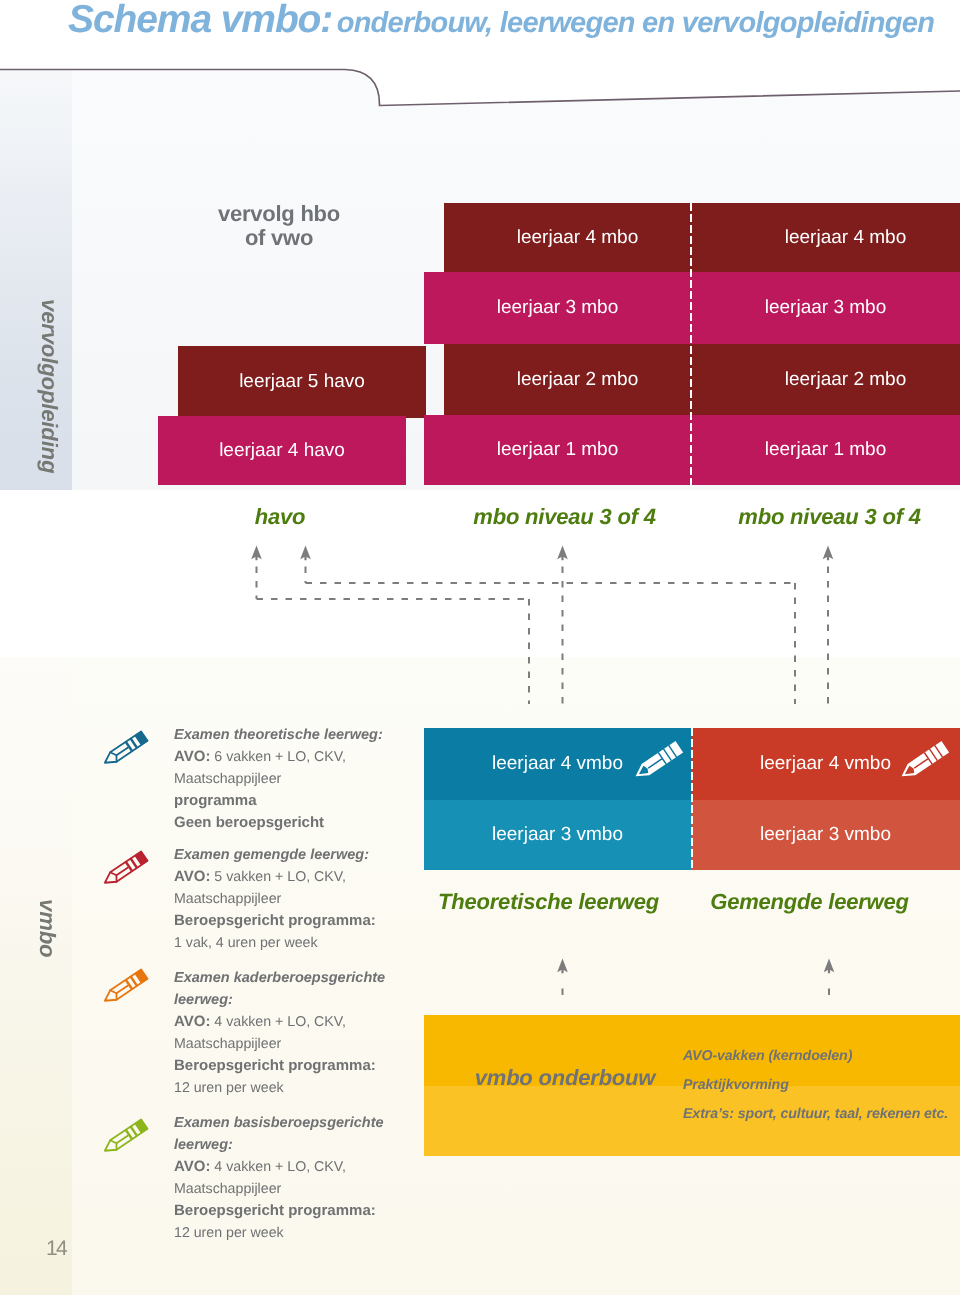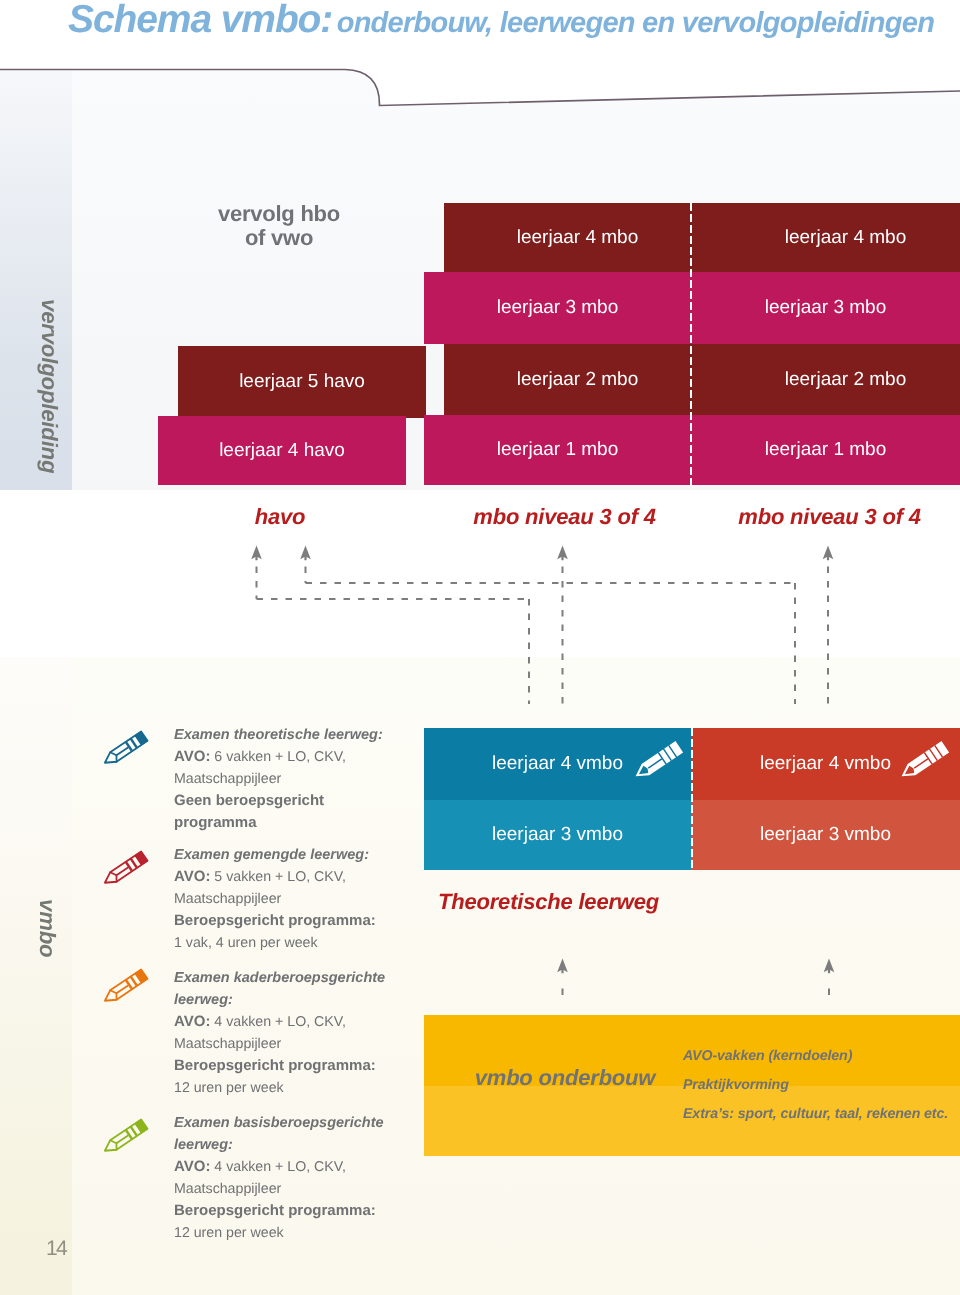--- a/index.html
+++ b/index.html
@@ -23,21 +23,21 @@
      clip-path:path("M0 0 L345 0 C368 0.7 379.5 11.7 379.5 35.2 L379.5 36.2 L960 22 L960 421 L0 421 Z");}
   #panel-bot{left:72px;top:657px;width:888px;height:638px;
      background:linear-gradient(180deg,#fdfdf8 0%,#fcfaf1 45%,#fbf8ee 100%);}
   .bandlabel{position:absolute;color:#757873;font-style:italic;font-weight:bold;white-space:nowrap;
      transform:rotate(90deg);transform-origin:0 0;}
 
   
   .blk{color:#ffffff;display:flex;align-items:center;justify-content:center;font-size:19px;}
   .c-d{background:#7f1d1d;margin-left:20px;}
   .c-l{background:#be185d;}
-  .lbl{color:#b91c1c;font-style:italic;font-weight:bold;font-size:22px;white-space:nowrap;
+  .lbl{color:#4d7c0f;font-style:italic;font-weight:bold;font-size:22px;white-space:nowrap;
        text-align:center;letter-spacing:-0.2px;}
   .hdr{color:#6f7276;font-weight:bold;font-size:22px;text-align:center;
        line-height:23.5px;letter-spacing:-0.25px;}
 
   
   .c-blue2{background:#0b7da4;}
   .c-blue1{background:#1790b5;}
   .c-red2{background:#c93a27;}
   .c-red1{background:#d0543e;}
 
@@ -120,22 +120,22 @@
         <rect x="38.4" y="-6.8" width="2.7" height="13.6"></rect>
         <rect x="45" y="-6.8" width="9" height="13.6"></rect>
       </g>
     </g>
   </svg>
 
   <div class="tblock" style="top:724px;">
     <div class="ti">Examen theoretische leerweg:</div>
     <div><span class="tb">AVO:</span><span class="tn"> 6 vakken + LO, CKV,</span></div>
     <div class="tn">Maatschappijleer</div>
+    <div class="tb">programma</div>
     <div class="tb">Geen beroepsgericht</div>
-    <div class="tb">programma</div>
   </div>
   <svg class="abs" style="left:103px;top:841px;" width="52" height="46" viewBox="0 0 52 46">
     <g transform="translate(1.5,42) rotate(-34) scale(0.89)" stroke-linejoin="round" stroke-linecap="round">
       <g fill="none" stroke="#b8232f" stroke-width="2.0">
         <path d="M0.5 0 L12 -6.4 L54 -6.4 L54 6.4 L12 6.4 Z"></path>
         <path d="M12 -6.4 L16 0.3 L12 6.4"></path>
         <path d="M16 0.3 L31.2 0.3"></path>
       </g>
       <g fill="#b8232f">
         <rect x="31.8" y="-6.8" width="2.7" height="13.6"></rect>
@@ -250,20 +250,21 @@
       <span>leerjaar 3 vmbo</span>
     </div>
   <div class="abs lbl" style="left:415px;top:889px;width:267px;">Theoretische leerweg</div>
 
   <div class="abs blk c-red2" style="left:691px;top:728px;width:269px;height:72px;">
       <span>leerjaar 4 vmbo</span>
     </div>
   <div class="abs blk c-red1" style="left:691px;top:800px;width:269px;height:70px;">
       <span>leerjaar 3 vmbo</span>
     </div>
+  <div class="abs lbl" style="left:675px;top:889px;width:269px;">Gemengde leerweg</div>
 
     <svg class="abs" style="left:635px;top:738px;" width="52" height="42" viewBox="0 0 52 42">
     <g transform="translate(1,38) rotate(-34) scale(0.95)">
       <path fill="#ffffff" fill-rule="evenodd" d="M-0.5 0 L12 -7.2 L55 -7.2 L55 7.2 L12 7.2 Z
                M3.6 0.1 L12.4 -4.5 L14.6 0.2 L12.4 4.6 Z"></path>
       <g fill="none" stroke="#0e6f9e" stroke-width="1.5" stroke-linejoin="round" stroke-linecap="butt">
         <path d="M15.3 0.3 L32.6 0.3"></path>
         <path d="M33.3 -7.4 L33.3 7.4"></path>
         <path d="M39.9 -7.4 L39.9 7.4"></path>
         <path d="M46.5 -7.4 L46.5 7.4"></path>

